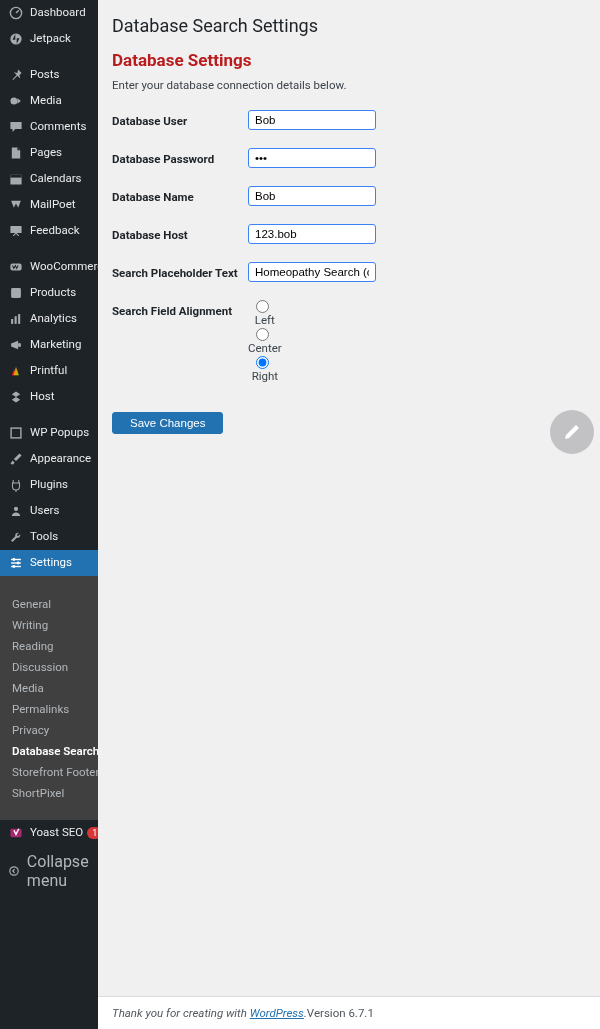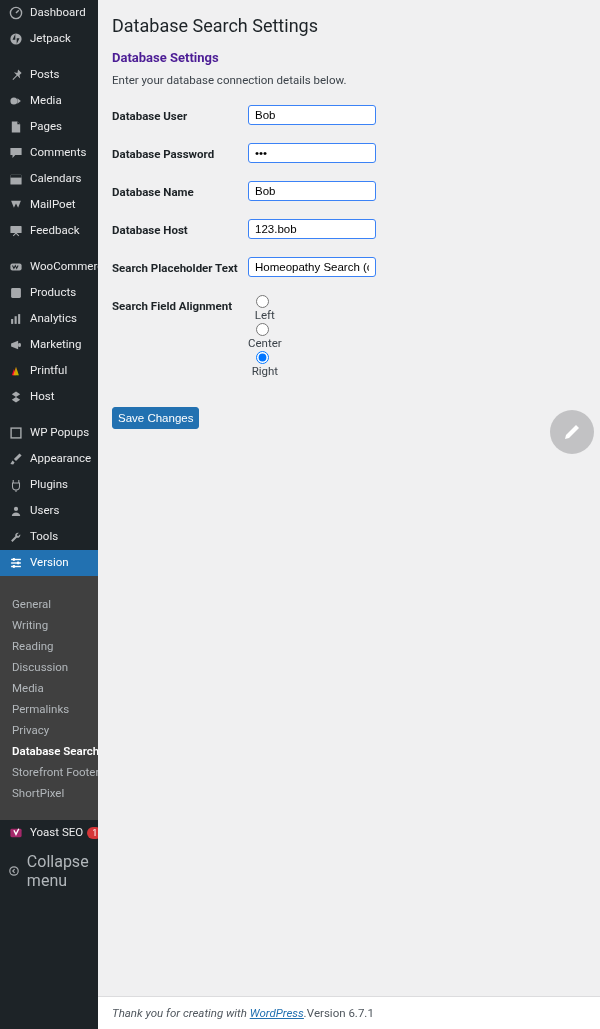--- a/index.html
+++ b/index.html
@@ -75,41 +75,41 @@
 }
 .collapse .icon { width:16px;height:16px;margin-right:6px;display:flex;align-items:center;justify-content:center;}
 .content {
   position: absolute;
   left: 98px; right: 0; top: 0; bottom: 0;
   background: #f0f0f1;
   padding: 10px 14px 40px 14px;
   overflow: auto;
 }
 h1 { font-size: 18px; font-weight: 400; color: #1d2327; margin: 5px 0 14px 0; }
-h2.section { font-size: 13px; font-weight: 700; color: #4c1d95; margin: 8px 0 8px 0; }
+h2.section { font-size: 17px; font-weight: 700; color: #b91c1c; margin: 8px 0 8px 0; }
 .intro { font-size: 11.5px; color: #3c434a; margin-bottom: 18px; }
 .form-row { display: flex; align-items: flex-start; margin-bottom: 18px; }
 .form-row .lbl { width: 136px; font-size: 11.5px; font-weight: 700; color: #1d2327; padding-top: 4px; }
 .form-row .ctrl { }
 input[type=text], input[type=password] {
   width: 128px;
   padding: 3px 6px;
   font-size: 11.5px;
   border: 1px solid #3b82f6;
   border-radius: 3px;
   background: #fff;
 }
 .radio-row { display: flex; align-items: center; margin-bottom: 1px; font-size: 11.5px; flex-direction: column; }
 .radio-row input { margin-right: 5px; }
 .save-btn {
   background: #2271b1;
   color: #fff;
   border: 1px solid #2271b1;
   border-radius: 3px;
-  padding: 4px 5px;
+  padding: 4px 17px;
   font-size: 11.5px;
   cursor: pointer;
   margin-top: 10px;
 }
 .footer {
   position: absolute;
   left: 98px; right: 0; bottom: 0;
   background: #fff;
   border-top: 1px solid #dcdcde;
   padding: 9px 14px;
@@ -168,33 +168,33 @@
         <svg width="14" height="14" viewBox="0 0 20 20" fill="#a7aaad">
           <circle cx="7" cy="10" r="5"></circle>
           <path d="M12 6l5 4-5 4z"></path>
         </svg>
       </span>
     <span class="label">Media</span>
   </div>
   <div class="menu-item">
     <span class="icon">
         <svg width="14" height="14" viewBox="0 0 20 20" fill="#a7aaad">
+          <path d="M2 3h16v10H9l-4 4v-4H2z"></path>
+        </svg>
+      </span>
+    <span class="label">Comments</span>
+  </div>
+  <div class="menu-item">
+    <span class="icon">
+        <svg width="14" height="14" viewBox="0 0 20 20" fill="#a7aaad">
           <path d="M4 2h8l4 4v12H4z"></path>
           <path d="M12 2v4h4" fill="#1d2327"></path>
         </svg>
       </span>
     <span class="label">Pages</span>
-  </div>
-  <div class="menu-item">
-    <span class="icon">
-        <svg width="14" height="14" viewBox="0 0 20 20" fill="#a7aaad">
-          <path d="M2 3h16v10H9l-4 4v-4H2z"></path>
-        </svg>
-      </span>
-    <span class="label">Comments</span>
   </div>
   <div class="menu-item">
     <span class="icon">
         <svg width="14" height="14" viewBox="0 0 20 20" fill="#a7aaad">
           <rect x="2" y="4" width="16" height="14" rx="1"></rect>
           <rect x="2" y="4" width="16" height="4" fill="#1d2327"></rect>
         </svg>
       </span>
     <span class="label">Calendars</span>
   </div>
@@ -316,21 +316,21 @@
     <span class="icon">
         <svg width="14" height="14" viewBox="0 0 20 20" fill="#fff">
           <rect x="3" y="4" width="14" height="2"></rect>
           <rect x="3" y="9" width="14" height="2"></rect>
           <rect x="3" y="14" width="14" height="2"></rect>
           <circle cx="7" cy="5" r="2"></circle>
           <circle cx="13" cy="10" r="2"></circle>
           <circle cx="7" cy="15" r="2"></circle>
         </svg>
       </span>
-    <span class="label">Version</span>
+    <span class="label">Settings</span>
   </div>
   <div class="submenu">
     <div class="submenu-item">General</div>
     <div class="submenu-item">Writing</div>
     <div class="submenu-item">Reading</div>
     <div class="submenu-item">Discussion</div>
     <div class="submenu-item">Media</div>
     <div class="submenu-item">Permalinks</div>
     <div class="submenu-item">Privacy</div>
     <div class="submenu-item current">Database Search</div>

